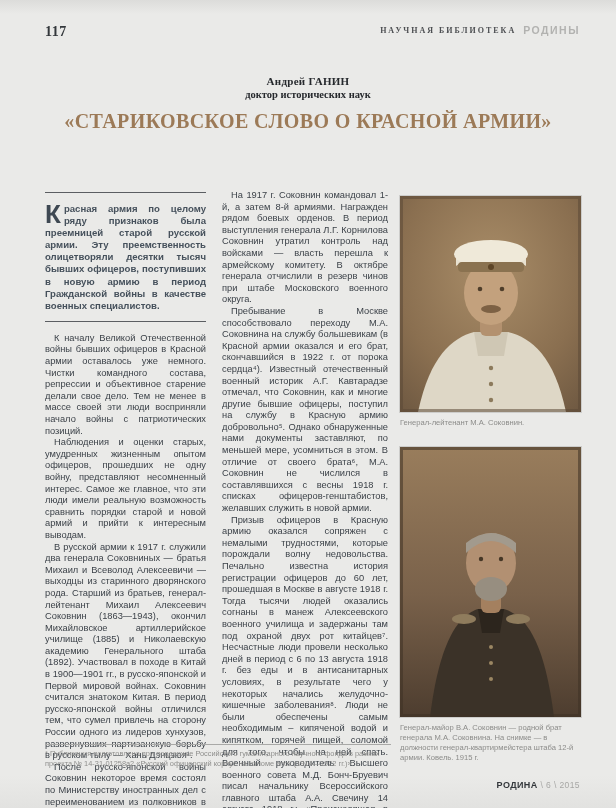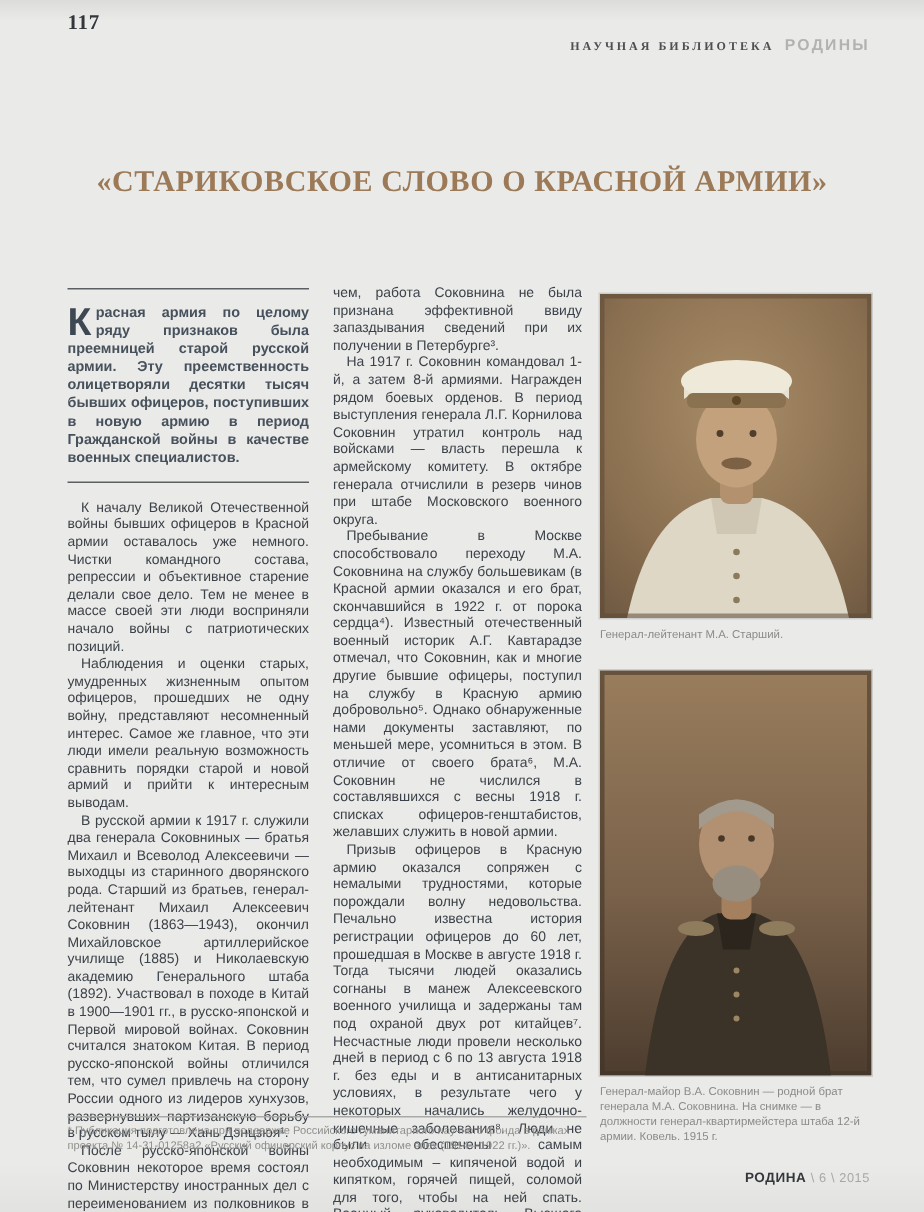--- a/index.html
+++ b/index.html
@@ -6,21 +6,21 @@
   .page{
     position:relative;
     width:616px;height:808px;
     background:linear-gradient(180deg,#dcdcda 0,#eaeae8 14px,#eaeae8 96%,#e2e2e0 100%);
     font-family:"Liberation Sans",sans-serif;
     color:#3c4249;
     overflow:hidden;
   }
   
   .pagenum{
-    position:absolute;left:45px;top:8px;
+    position:absolute;left:45px;top:24px;
     font-family:"Liberation Serif",serif;
     font-size:14px;font-weight:bold;color:#33373b;letter-spacing:.5px;
   }
   .header-right{
     position:absolute;right:36px;top:24px;
     display:flex;align-items:center;gap:7px;white-space:nowrap;
   }
   .header-label{
     font-family:"Liberation Serif",serif;
     font-size:8px;font-weight:bold;letter-spacing:2px;color:#4d4f52;
@@ -88,37 +88,40 @@
 <body>
 
 <div class="page">
 
   <div class="pagenum">117</div>
   <div class="header-right">
     <span class="header-label">НАУЧНАЯ БИБЛИОТЕКА</span>
     <span class="header-brand">РОДИНЫ</span>
   </div>
 
+  <div class="byline">
+    <div class="author">Андрей ГАНИН</div>
+    <div class="degree">доктор исторических наук</div>
+  </div>
 
   <h1 class="title">
     <span style="display:block">«СТАРИКОВСКОЕ СЛОВО О КРАСНОЙ АРМИИ»</span>
   </h1>
 
   <div class="col col1">
     <div class="lead">
       <span class="dropcap">К</span><span>расная армия по целому ряду признаков была преемницей старой русской армии. Эту преемственность олицетворяли десятки тысяч бывших офицеров, поступивших в новую армию в период Гражданской войны в качестве военных специалистов.</span>
     </div>
     <p>К началу Великой Отечественной войны бывших офицеров в Красной армии оставалось уже немного. Чистки командного состава, репрессии и объективное старение делали свое дело. Тем не менее в массе своей эти люди восприняли начало войны с патриотических позиций.</p>
     <p>Наблюдения и оценки старых, умудренных жизненным опытом офицеров, прошедших не одну войну, представляют несомненный интерес. Самое же главное, что эти люди имели реальную возможность сравнить порядки старой и новой армий и прийти к интересным выводам.</p>
     <p>В русской армии к 1917 г. служили два генерала Соковниных — братья Михаил и Всеволод Алексеевичи — выходцы из старинного дворянского рода. Старший из братьев, генерал-лейтенант Михаил Алексеевич Соковнин (1863—1943), окончил Михайловское артиллерийское училище (1885) и Николаевскую академию Генерального штаба (1892). Участвовал в походе в Китай в 1900—1901 гг., в русско-японской и Первой мировой войнах. Соковнин считался знатоком Китая. В период русско-японской войны отличился тем, что сумел привлечь на сторону России одного из лидеров хунхузов, развернувших партизанскую борьбу в русском тылу — Хань Дэнцзюя¹.</p>
     <p>После русско-японской войны Соковнин некоторое время состоял по Министерству иностранных дел с переименованием из полковников в статские советники, будучи консулом в Гирине (Китай)². Разумеется, офицер-генштабист на должности гражданского консула выполнял разведывательные функции. Впро-</p>
   </div>
 
   <div class="col col2">
-    <p class="noindent">чем, работа Соковнина не была признана эффективной ввиду запаздывания сведений при их получении в Петербурге³.</p>
     <p>На 1917 г. Соковнин командовал 1-й, а затем 8-й армиями. Награжден рядом боевых орденов. В период выступления генерала Л.Г. Корнилова Соковнин утратил контроль над войсками — власть перешла к армейскому комитету. В октябре генерала отчислили в резерв чинов при штабе Московского военного округа.</p>
     <p>Пребывание в Москве способствовало переходу М.А. Соковнина на службу большевикам (в Красной армии оказался и его брат, скончавшийся в 1922 г. от порока сердца⁴). Известный отечественный военный историк А.Г. Кавтарадзе отмечал, что Соковнин, как и многие другие бывшие офицеры, поступил на службу в Красную армию добровольно⁵. Однако обнаруженные нами документы заставляют, по меньшей мере, усомниться в этом. В отличие от своего брата⁶, М.А. Соковнин не числился в составлявшихся с весны 1918 г. списках офицеров-генштабистов, желавших служить в новой армии.</p>
     <p>Призыв офицеров в Красную армию оказался сопряжен с немалыми трудностями, которые порождали волну недовольства. Печально известна история регистрации офицеров до 60 лет, прошедшая в Москве в августе 1918 г. Тогда тысячи людей оказались согнаны в манеж Алексеевского военного училища и задержаны там под охраной двух рот китайцев⁷. Несчастные люди провели несколько дней в период с 6 по 13 августа 1918 г. без еды и в антисанитарных условиях, в результате чего у некоторых начались желудочно-кишечные заболевания⁸. Люди не были обеспечены самым необходимым – кипяченой водой и кипятком, горячей пищей, соломой для того, чтобы на ней спать. Военный руководитель Высшего военного совета М.Д. Бонч-Бруевич писал начальнику Всероссийского главного штаба А.А. Свечину 14 августа 1918 г.: «Происходящая в Москве регистрация</p>
   </div>
 
   <div class="photos">
 
     <figure class="fig1">
       <svg class="photo" width="181" height="216" viewBox="0 0 181 216" xmlns="http://www.w3.org/2000/svg">
         <defs>
@@ -144,21 +147,21 @@
         <circle cx="80" cy="93" r="2.3" fill="#4f3e2b"></circle>
         <circle cx="102" cy="93" r="2.3" fill="#4f3e2b"></circle>
 
         <path d="M56 70 Q91 44 126 70 L126 62 Q91 36 56 62 Z" fill="#e8e1d0"></path>
         <ellipse cx="91" cy="58" rx="37" ry="14" fill="#efe9d9"></ellipse>
         <rect x="58" y="66" width="66" height="10" rx="4" fill="#8a7250"></rect>
         <circle cx="91" cy="71" r="3" fill="#5d4527"></circle>
 
         <rect width="181" height="216" fill="none" stroke="#5b4936" stroke-opacity=".55" stroke-width="6"></rect>
       </svg>
-      <figcaption>Генерал-лейтенант М.А. Старший.</figcaption>
+      <figcaption>Генерал-лейтенант М.А. Соковнин.</figcaption>
     </figure>
 
     <figure>
       <svg class="photo" width="181" height="270" viewBox="0 0 181 270" xmlns="http://www.w3.org/2000/svg">
         <defs>
           <linearGradient id="bg2" x1="0" y1="0" x2="0" y2="1">
             <stop offset="0%" stop-color="#997d5c"></stop>
             <stop offset="55%" stop-color="#79614a"></stop>
             <stop offset="100%" stop-color="#4d3d2f"></stop>
           </linearGradient>

